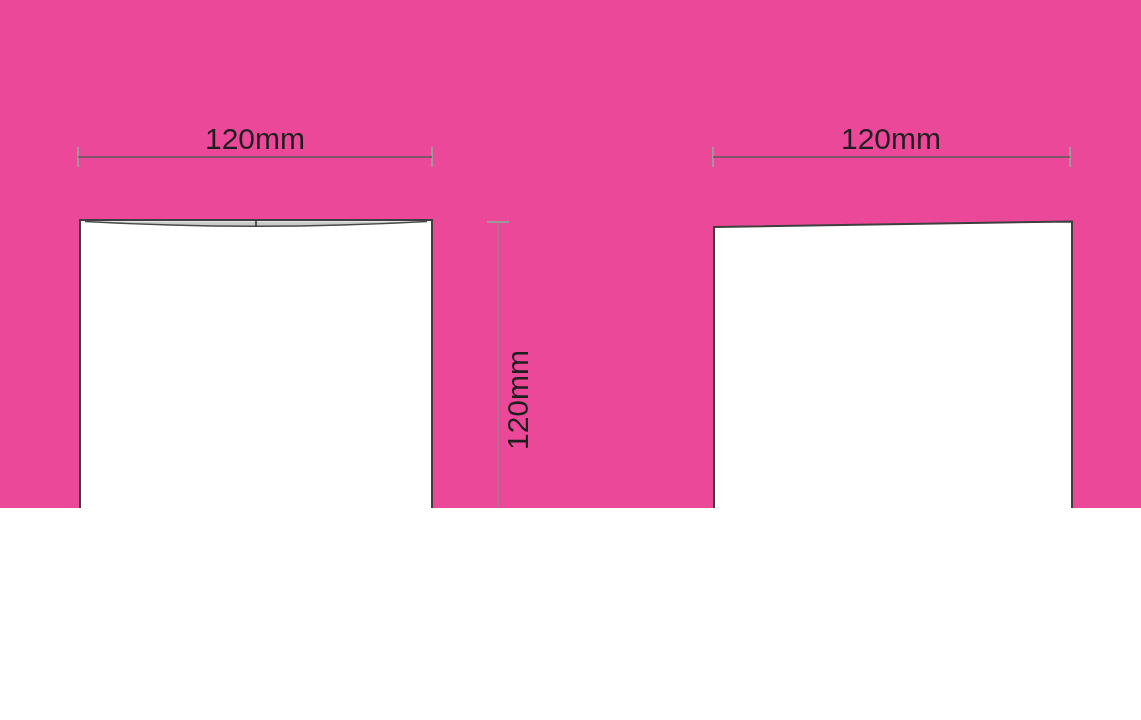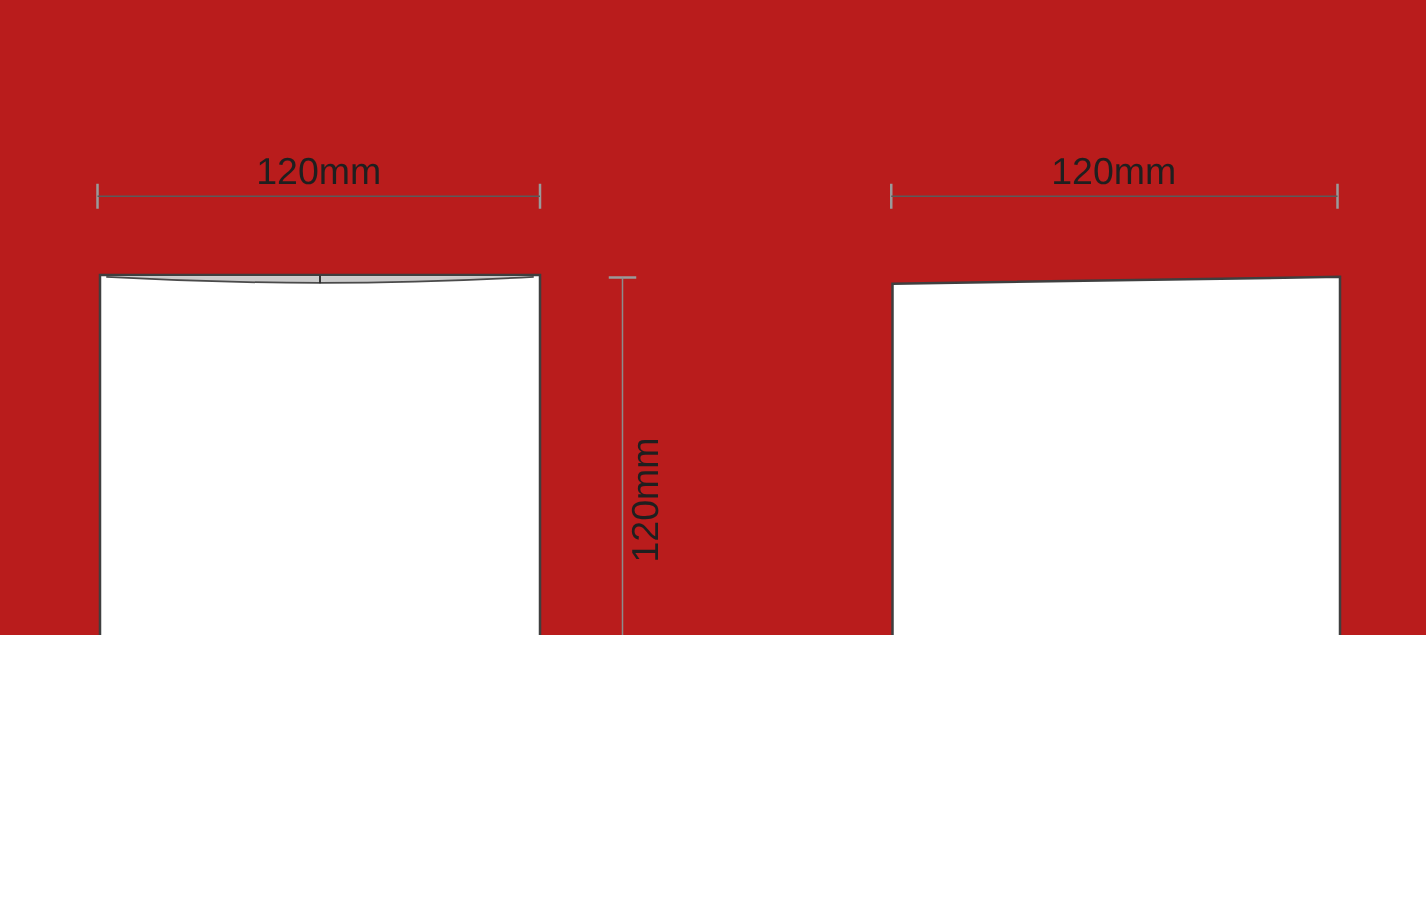--- a/index.html
+++ b/index.html
@@ -4,21 +4,21 @@
 <style>
   html, body {
     margin: 0;
     padding: 0;
     background: #ffffff;
   }
   .canvas {
     position: relative;
     width: 1141px;
     height: 508px;
-    background: #b91c1c;
+    background: #ec4899;
     overflow: hidden;
   }
   svg { display: block; }
   .outline {
     fill: #ffffff;
     stroke: #3f3f3f;
     stroke-width: 2;
     stroke-linejoin: miter;
   }
   .aperture-fill {

